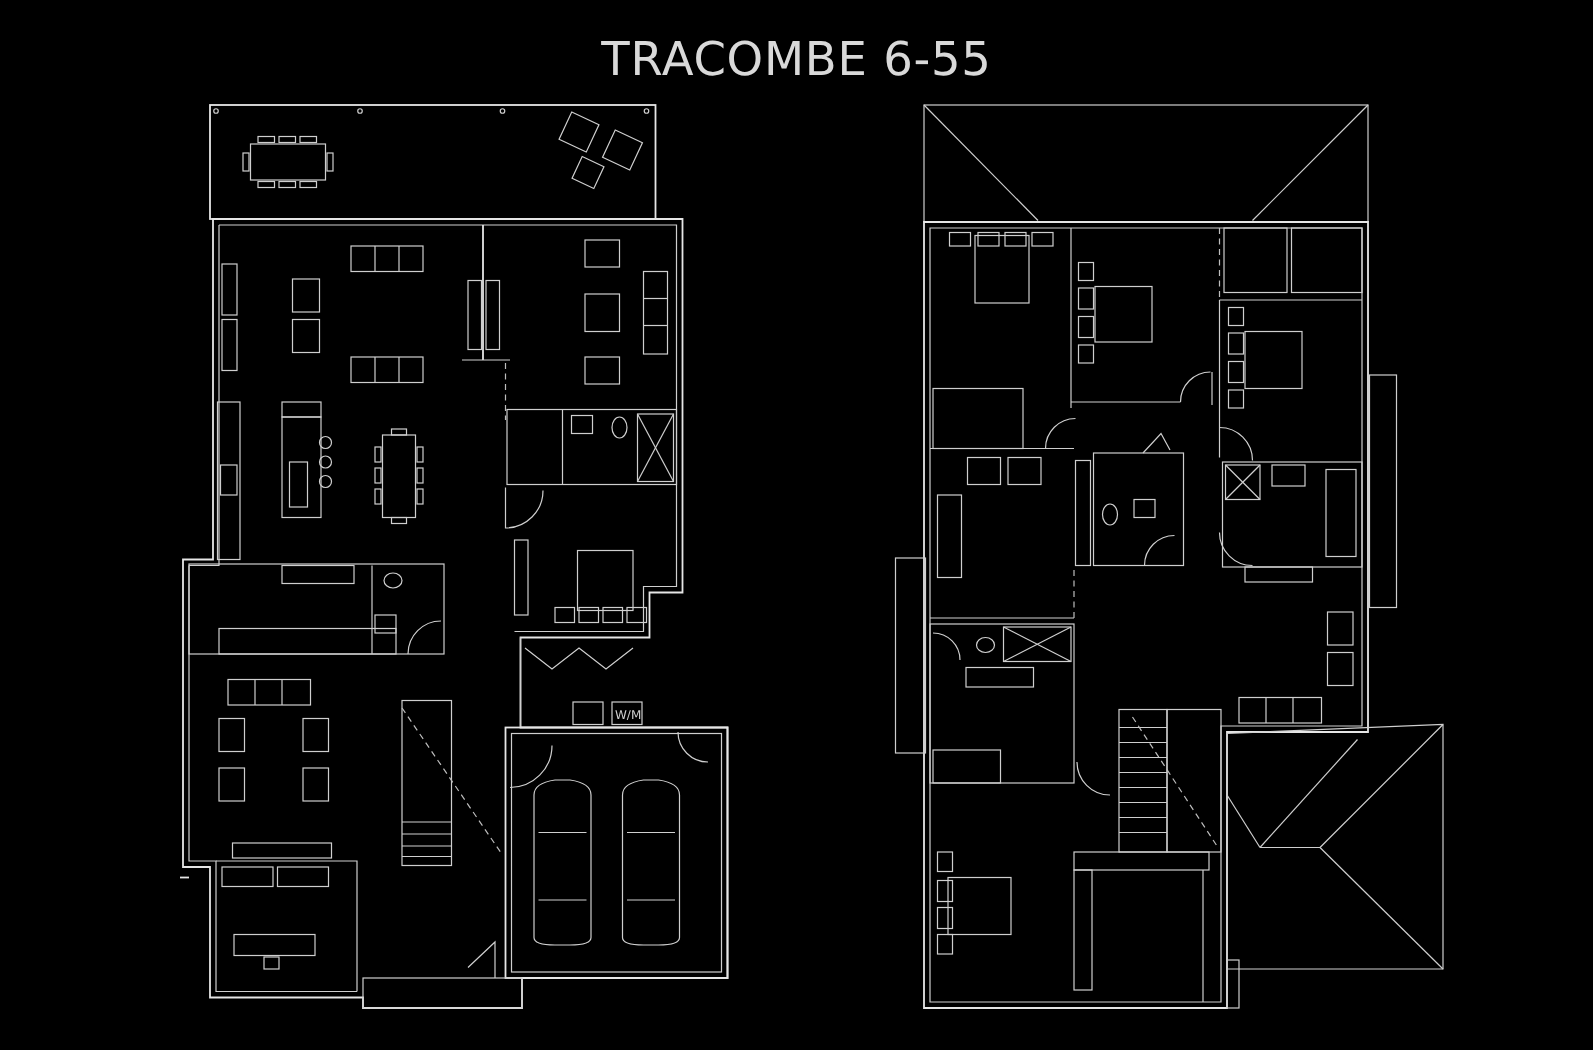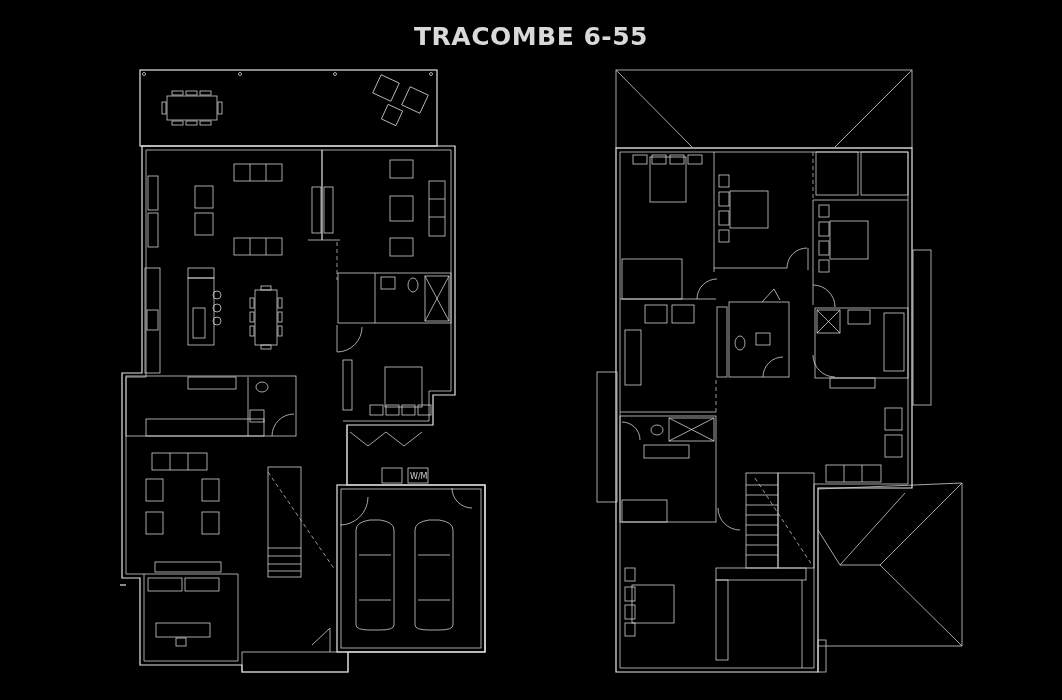--- a/index.html
+++ b/index.html
@@ -1,17 +1,17 @@
 <!DOCTYPE html>
 <html><head>
 <meta charset="utf-8">
 <style>
   html, body { margin:0; padding:0; background:#000; }
   body { width:1062px; height:700px; position:relative; overflow:hidden; font-family:"DejaVu Sans", sans-serif; }
-  .title { position:absolute; left:0; top:22px; width:1062px; text-align:center; color:#d9d9d9; font-size:25px; font-weight:700; letter-spacing:0.5px; font-family:"DejaVu Sans", sans-serif; }
+  .title { position:absolute; left:0; top:22px; width:1062px; text-align:center; color:#d9d9d9; font-size:31px; font-weight:400; letter-spacing:0.5px; font-family:"DejaVu Sans", sans-serif; }
   svg { position:absolute; left:0; top:0; }
   .w { fill:none; stroke:#e6e6e6; stroke-width:1.2; }
   .t { fill:none; stroke:#cfcfcf; stroke-width:0.8; }
   .d { fill:none; stroke:#bdbdbd; stroke-width:0.8; stroke-dasharray:4 3; }
   .lbl { fill:#cfcfcf; font-size:8px; font-family:"DejaVu Sans", sans-serif; }
 </style>
 </head>
 <body>
 
 <div class="title">TRACOMBE 6-55</div>

